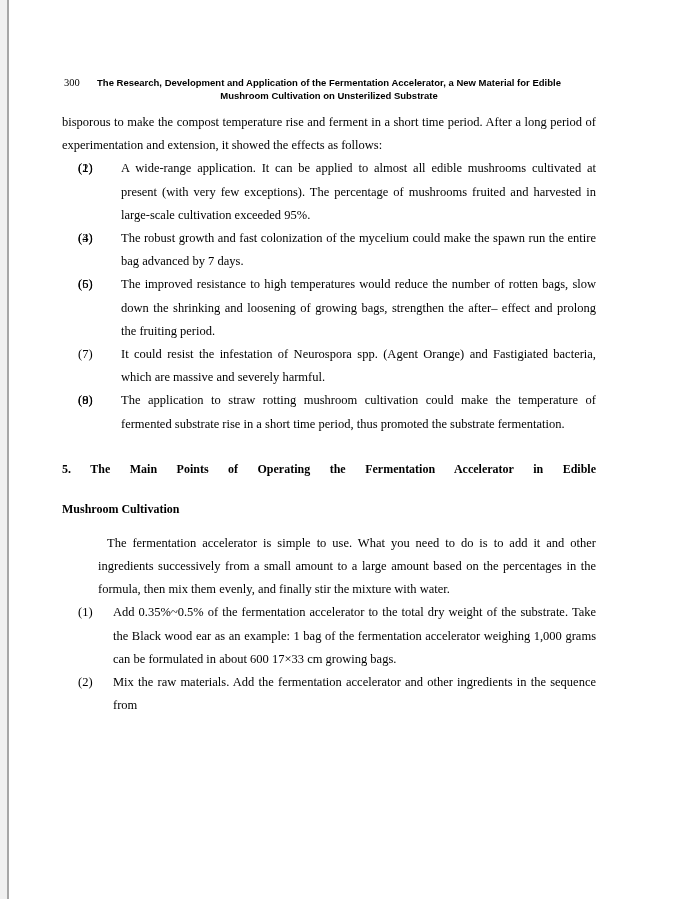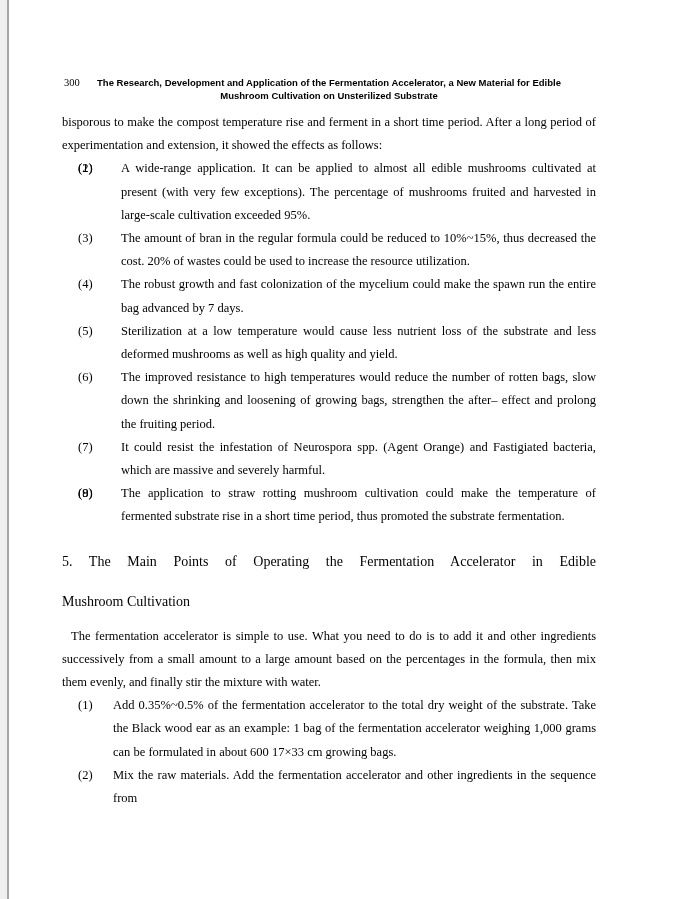--- a/index.html
+++ b/index.html
@@ -37,28 +37,28 @@
     font-family: "Liberation Serif", serif;
     font-weight: normal;
     font-size: 10.5px;
   }
   .body-text { font-size: 12.5px; line-height: 23.2px; text-align: justify; font-family: Liberation Serif, serif; }
   .opening-para { margin-top: 9px; }
   .list-item { position: relative; padding-left: 59px; }
   .list-item .num { position: absolute; left: 16px; top: 0; text-align: left; }
   .steps .list-item { padding-left: 51px; }
   .section-heading {
-    font-weight: normal;
-    font-size: 14px;
+    font-weight: bold;
+    font-size: 12px;
     line-height: 40px;
     margin-top: 13px;
   }
   .section-heading .hl1 { text-align: justify; text-align-last: justify; }
   .section-heading .hl2 { text-align: left; }
-  .section-para { text-indent: 9px; margin-top: 3px; }
+  .section-para { text-indent: 9px; margin-top: 3px; margin-left: 36px; }
 </style>
 </head>
 <body>
 
 <div class="scan-edge"></div>
 
 <div class="page">
 
   <div class="running-header">
     <span class="page-number">300</span>
@@ -71,29 +71,27 @@
   <div class="effects">
     <div class="body-text list-item">
       <span class="num">(1)</span>
     </div>
     <div class="body-text list-item">
       <span class="num">(2)</span>
       <span>A wide-range application. It can be applied to almost all edible mushrooms cultivated at present (with very few exceptions). The percentage of mushrooms fruited and harvested in large-scale cultivation exceeded 95%.</span>
     </div>
     <div class="body-text list-item">
       <span class="num">(3)</span>
-      <span>The amount of bran in the regular formula could be reduced to 10%~15%, thus decreased the cost. 20% of wastes could be used to increase the resource utilization.</span>
     </div>
     <div class="body-text list-item">
       <span class="num">(4)</span>
       <span>The robust growth and fast colonization of the mycelium could make the spawn run the entire bag advanced by 7 days.</span>
     </div>
     <div class="body-text list-item">
       <span class="num">(5)</span>
-      <span>Sterilization at a low temperature would cause less nutrient loss of the substrate and less deformed mushrooms as well as high quality and yield.</span>
     </div>
     <div class="body-text list-item">
       <span class="num">(6)</span>
       <span>The improved resistance to high temperatures would reduce the number of rotten bags, slow down the shrinking and loosening of growing bags, strengthen the after– effect and prolong the fruiting period.</span>
     </div>
     <div class="body-text list-item">
       <span class="num">(7)</span>
       <span>It could resist the infestation of Neurospora spp. (Agent Orange) and Fastigiated bacteria, which are massive and severely harmful.</span>
     </div>
     <div class="body-text list-item">

